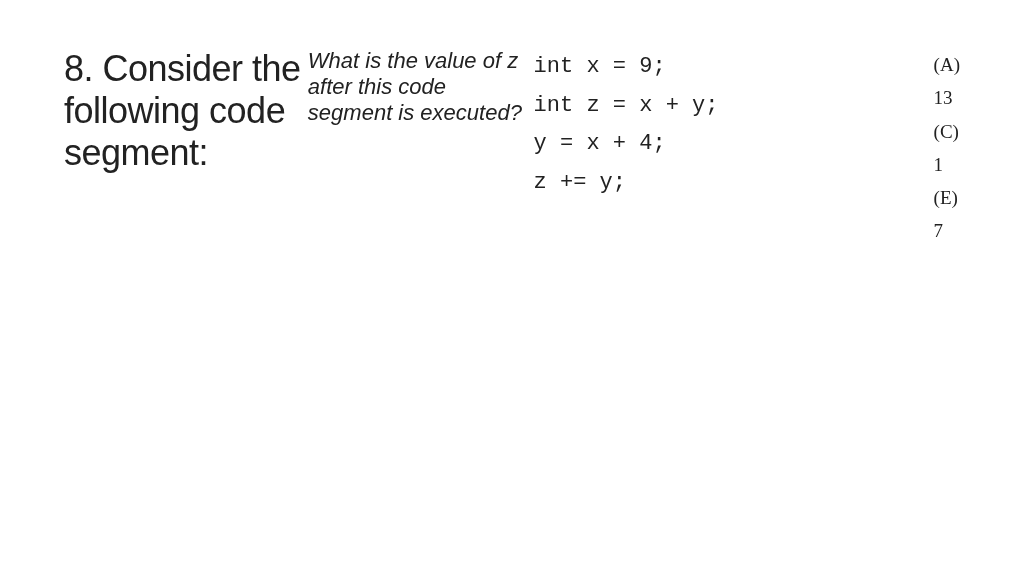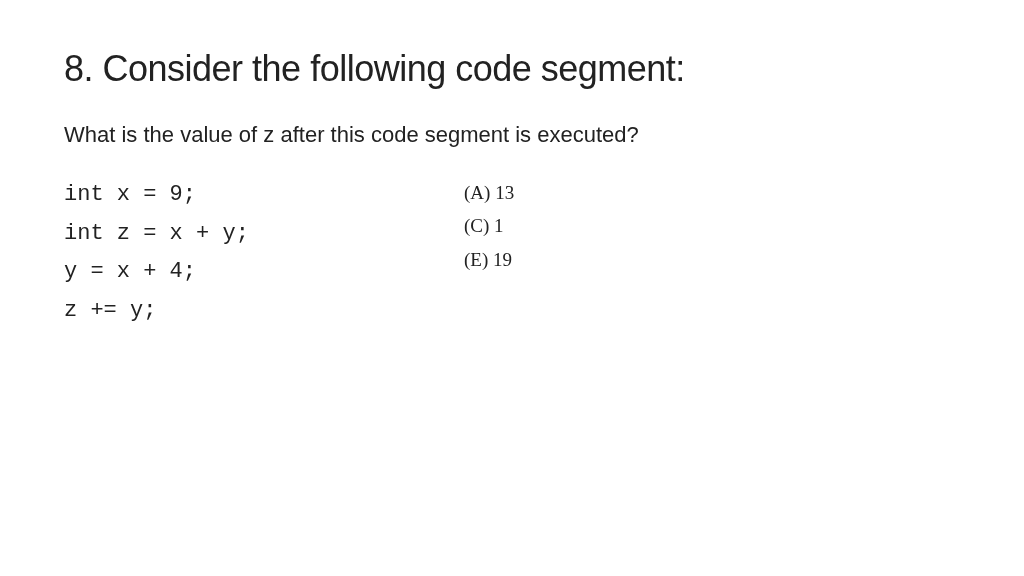--- a/index.html
+++ b/index.html
@@ -14,36 +14,37 @@
       background: #ffffff;
       font-family: 'Segoe UI', Arial, sans-serif;
       overflow: hidden;
     }
 
     .slide {
       width: 1024px;
       height: 576px;
       padding: 48px 64px;
       display: flex;
-      flex-direction: column;
+      flex-direction: row;
     }
 
     .title {
       font-size: 36px;
       font-weight: 300;
       color: #222;
       margin-bottom: 32px;
       letter-spacing: -0.5px;
     }
 
     .question {
       font-size: 22px;
       color: #222;
       margin-bottom: 28px;
       font-weight: 400;
+      font-style: italic;
     }
 
     .content-area {
       display: flex;
       flex-direction: row;
       gap: 0;
       flex: 1;
     }
 
     .code-block {
@@ -81,16 +82,16 @@
   <div class="content-area">
     <div class="code-block">
       <span class="code-line">int x = 9;</span>
       <span class="code-line">int z = x + y;</span>
       <span class="code-line">y = x + 4;</span>
       <span class="code-line">z += y;</span>
     </div>
     <div class="answers">
       <span class="answer-item">(A) 13</span>
       <span class="answer-item">(C) 1</span>
-      <span class="answer-item">(E) 19</span>
+      <span class="answer-item">(E) 7</span>
     </div>
   </div>
 </div>
 
 </body></html>

